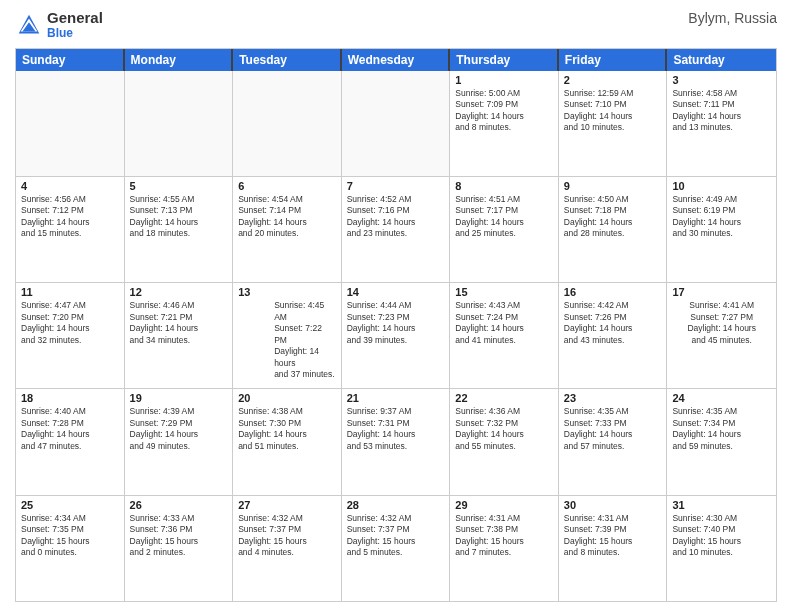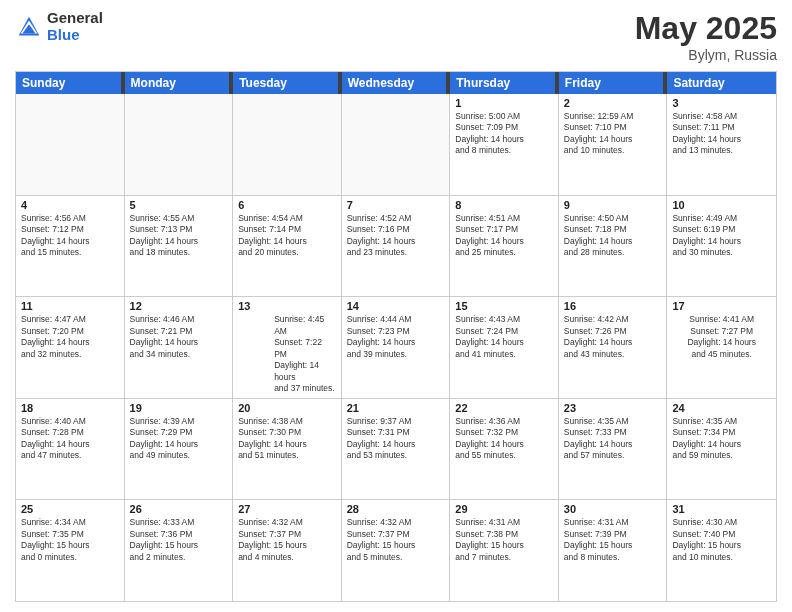--- a/index.html
+++ b/index.html
@@ -32,21 +32,21 @@
       display: flex;
       flex-direction: column;
       line-height: 1.1;
     }
     .logo-general {
       font-size: 15px;
       font-weight: bold;
       color: #333;
     }
     .logo-blue {
-      font-size: 15px;
+      font-size: 12px;
       font-weight: bold;
       color: #2a6fdb;
     }
     .logo-icon {
       width: 28px;
       height: 28px;
     }
     .title-block {
       text-align: right;
     }
@@ -68,21 +68,21 @@
     .cal-header {
       display: grid;
       grid-template-columns: repeat(7, 1fr);
       background: #2a6fdb;
     }
     .cal-header-cell {
       color: #fff;
       font-size: 12px;
       font-weight: bold;
       padding: 4px 6px;
-      border-right: 4px solid #404040;
+      border-right: 2px solid #404040;
     }
     .cal-header-cell:last-child {
       border-right: none;
     }
     .cal-body {
       flex: 1;
       display: flex;
       flex-direction: column;
     }
     .cal-row {
@@ -145,21 +145,20 @@
         <polygon points="15,4 26,24 4,24" fill="#2a6fdb"></polygon>
         <polygon points="15,8 24,22 6,22" fill="#fff"></polygon>
         <polygon points="15,12 22,22 8,22" fill="#2a6fdb"></polygon>
       </svg>
       <div class="logo-text">
         <span class="logo-general">General</span>
         <span class="logo-blue">Blue</span>
       </div>
     </div>
     <div class="title-block">
-      <div class="title-month">May 2025</div>
       <div class="title-location">Bylym, Russia</div>
     </div>
   </div>
 
   <div class="calendar">
     <div class="cal-header">
       <div class="cal-header-cell">Sunday</div>
       <div class="cal-header-cell">Monday</div>
       <div class="cal-header-cell">Tuesday</div>
       <div class="cal-header-cell">Wednesday</div>

